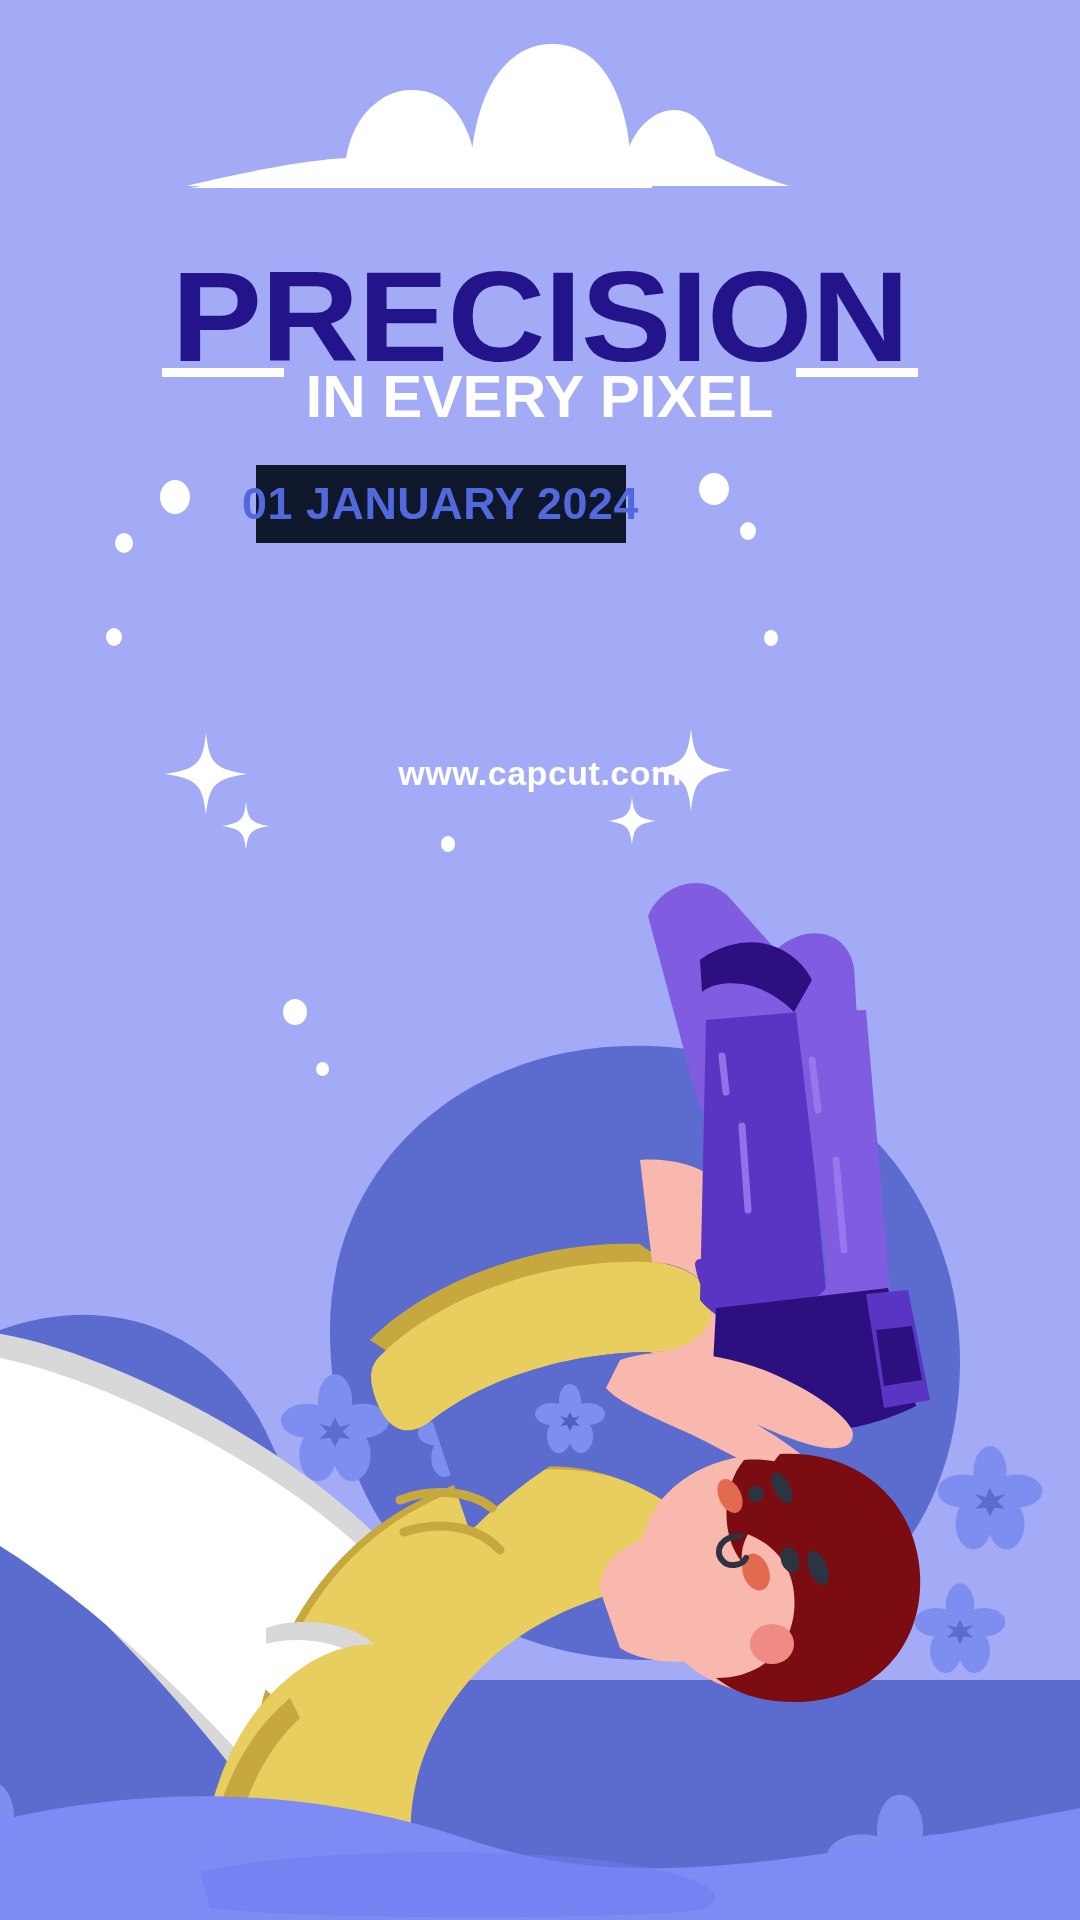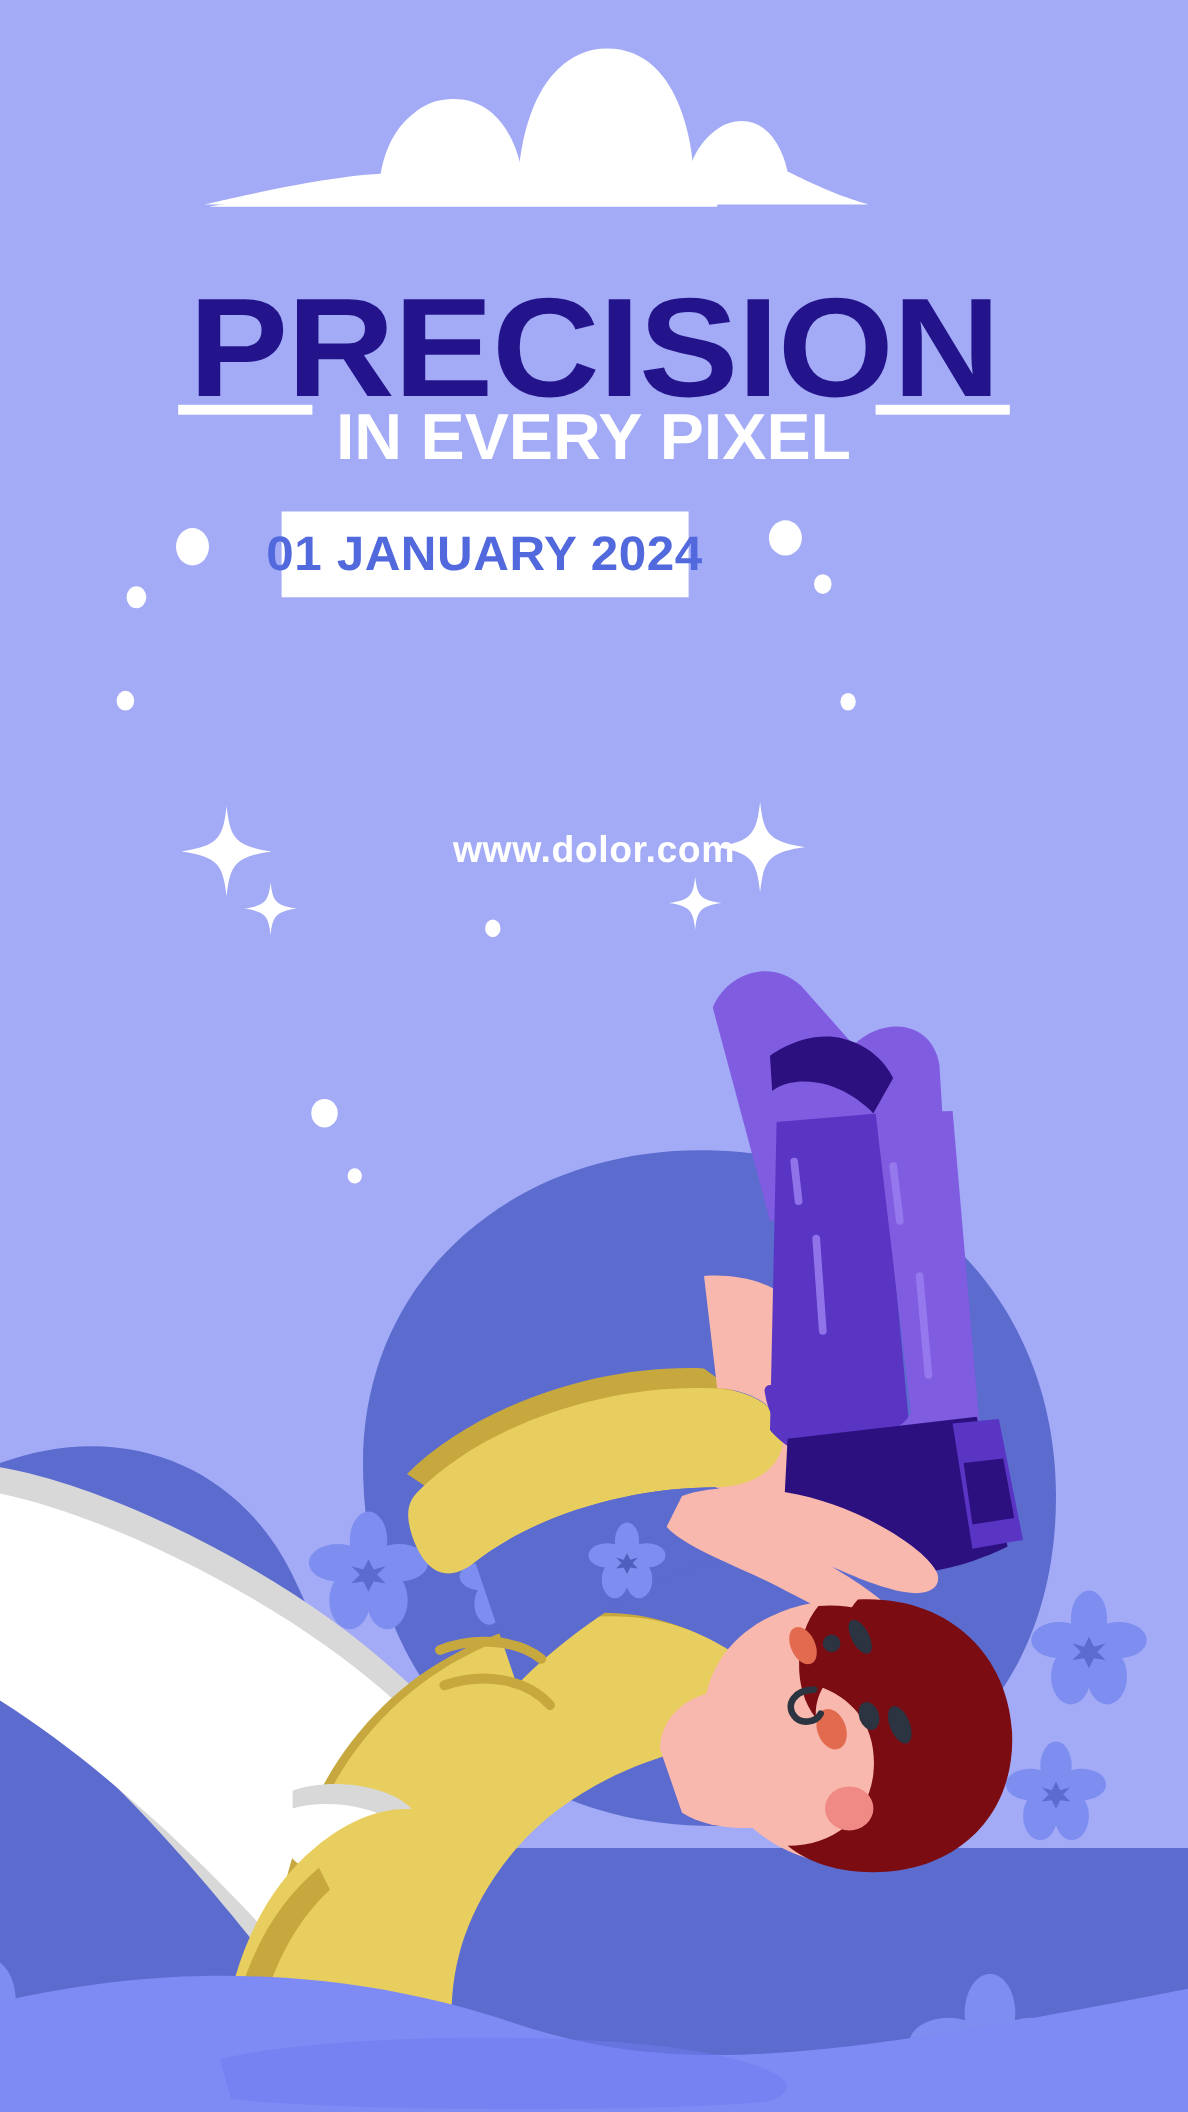--- a/index.html
+++ b/index.html
@@ -33,21 +33,21 @@
     display:flex;align-items:flex-start;justify-content:center;gap:26px;
   }
   .rule{height:9px;width:122px;background:#ffffff;flex:none;}
   .subtitle{
     color:#ffffff;font-weight:bold;font-size:59px;line-height:1;
     letter-spacing:0px;white-space:nowrap;transform:scaleX(1.02);
   }
 
   
   .badge{
-    position:absolute;background:#ffffff;
+    position:absolute;background:#0f172a;
     display:flex;align-items:center;justify-content:center;
   }
   .badge span{
     color:#5269dd;font-weight:bold;font-size:44px;letter-spacing:0.5px;
     white-space:nowrap;transform:scaleX(1.02);
   }
 
   
   .body-copy{
     position:absolute;text-align:center;color:#ffffff;
@@ -124,21 +124,21 @@
     <div class="rule"></div>
     <div class="subtitle">IN EVERY PIXEL</div>
     <div class="rule"></div>
   </div>
 
   <div class="badge" style="left:256px;top:465px;width:370px;height:78px;">
     <span>01 JANUARY 2024</span>
   </div>
 
 
-  <div class="url" style="top:754px;">www.dolor.com</div>
+  <div class="url" style="top:754px;">www.capcut.com</div>
 
   <svg class="illus" viewBox="0 0 1080 1060">
     <defs>
       <clipPath id="frameClip">
           <rect x="0" y="0" width="1080" height="1060"></rect>
         </clipPath>
       <clipPath id="blobClip">
         <path d="M 420 430 C 420 290 560 200 700 210 C 860 222 950 330 950 470
                  C 950 640 830 760 660 760 C 480 760 420 620 420 430 Z"></path>
       </clipPath>

